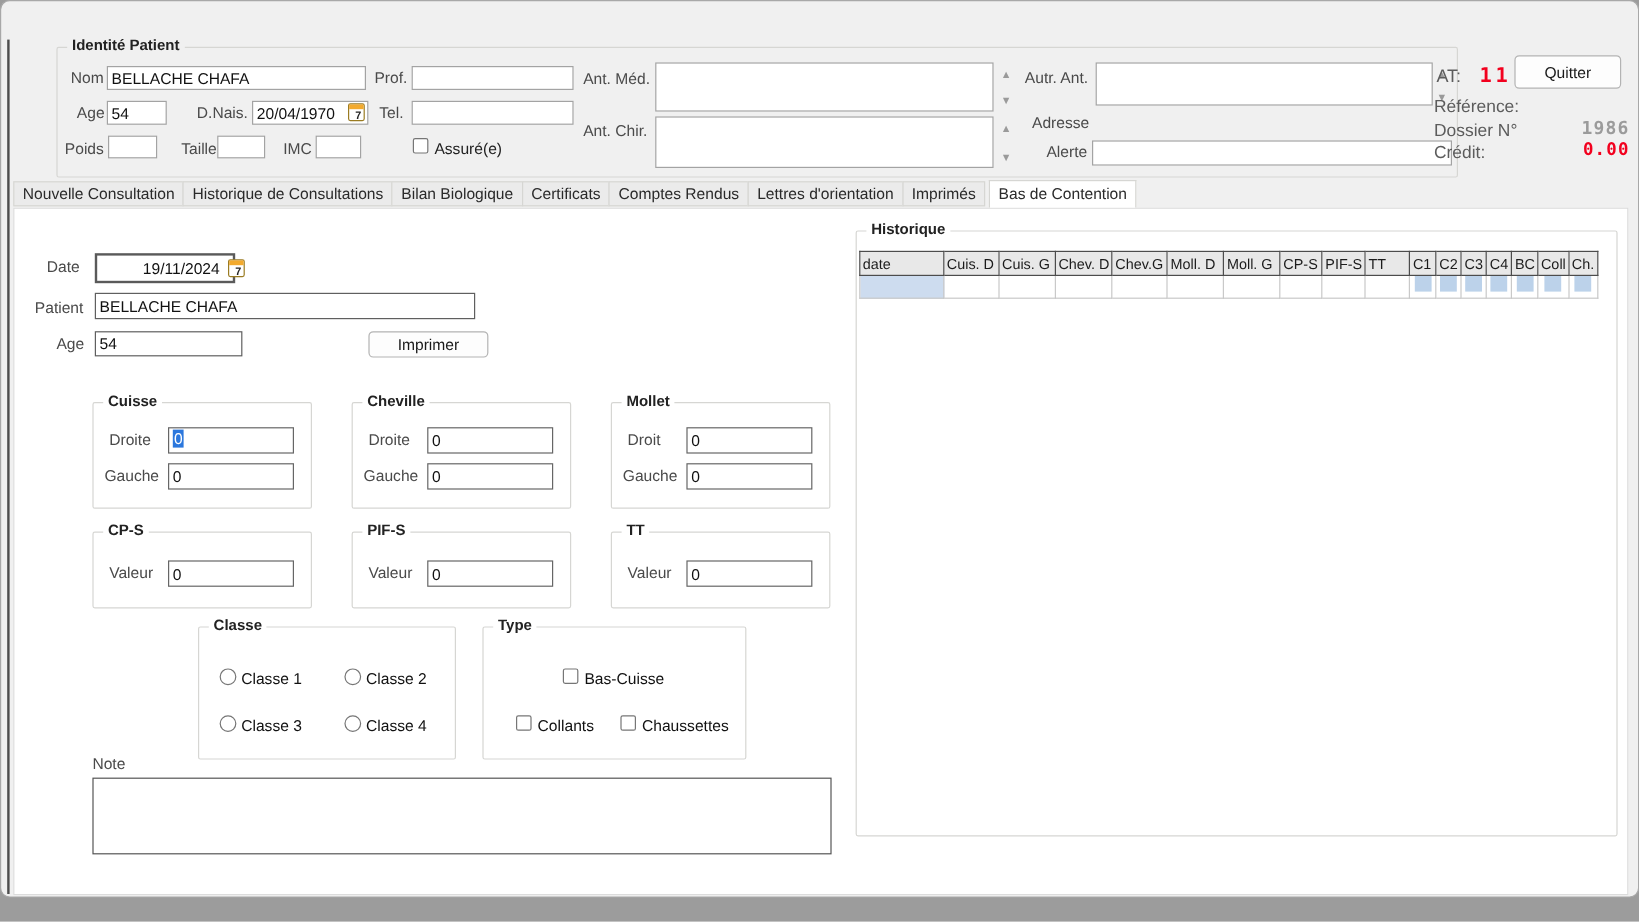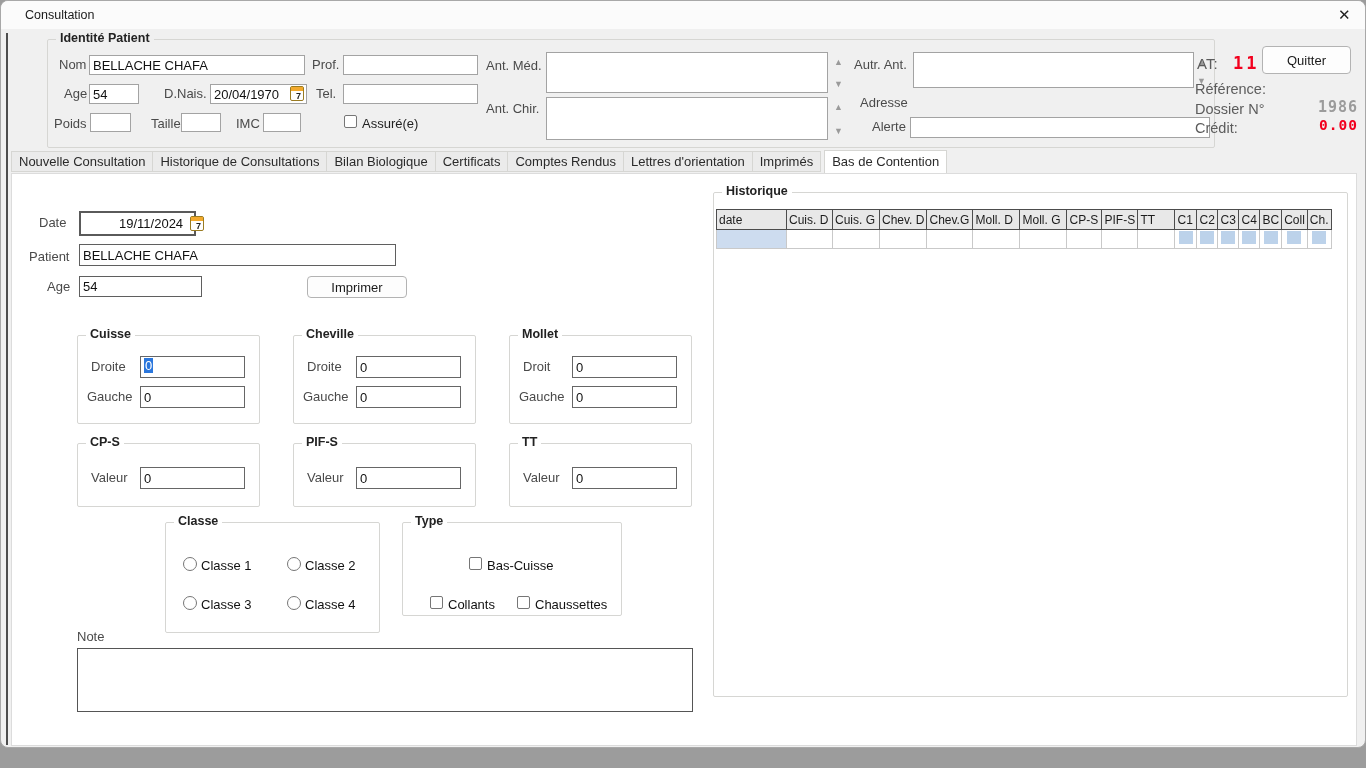--- a/index.html
+++ b/index.html
@@ -59,24 +59,20 @@
                   color:#1c1c1c; text-align:left; padding:0 2px; height:20px; white-space:nowrap; overflow:hidden; }
   table.hist td { border:1px solid #c9c9c9; height:17px; padding:0; }
   td.date-cell { background:#cddcef; }
   td.chk-cell { text-align:center; vertical-align:middle; }
   .chk-fill { display:inline-block; width:14px; height:13px; background:#bcd2ea; }
 </style>
 </head>
 <body>
 
 <div class="window">
-  <div class="titlebar">
-    <span class="title-text">Consultation</span>
-    <span class="close-x">✕</span>
-  </div>
   <div class="left-edge"></div>
 
   <div class="grp" style="left:17px; top:38px; width:1168px; height:109px;margin-left:29px;">
     <span class="cap cap-gray">Identité Patient</span>
 
     <span class="lbl" style="left:11px; top:17px;">Nom</span>
     <input class="inp" style="left: 41px; top: 15px; width: 216px; height: 20px;" value="BELLACHE CHAFA">
 
     <span class="lbl" style="left:264px; top:17px;">Prof.</span>
     <input class="inp" style="left: 295px; top: 15px; width: 135px; height: 20px;" value="">
@@ -205,21 +201,21 @@
       <span class="radio" style="left:17px; top:34px;"></span>
       <span class="lbl val" style="left:35px; top:35px;">Classe 1</span>
       <span class="radio" style="left:121px; top:34px;"></span>
       <span class="lbl val" style="left:139px; top:35px;">Classe 2</span>
       <span class="radio" style="left:17px; top:73px;"></span>
       <span class="lbl val" style="left:35px; top:74px;">Classe 3</span>
       <span class="radio" style="left:121px; top:73px;"></span>
       <span class="lbl val" style="left:139px; top:74px;">Classe 4</span>
     </div>
 
-    <div class="grp" style="left:390px; top:348px; width:220px; height:94px;">
+    <div class="grp" style="left:390px; top:348px; width:220px; height:111px;">
       <span class="cap cap-white">Type</span>
       <span class="cb" style="left:66px; top:34px;"></span>
       <span class="lbl val" style="left:84px; top:35px;">Bas-Cuisse</span>
       <span class="cb" style="left:27px; top:73px;"></span>
       <span class="lbl val" style="left:45px; top:74px;">Collants</span>
       <span class="cb" style="left:114px; top:73px;"></span>
       <span class="lbl val" style="left:132px; top:74px;">Chaussettes</span>
     </div>
 
     <span class="lbl" style="left:65px; top:455px;">Note</span>

